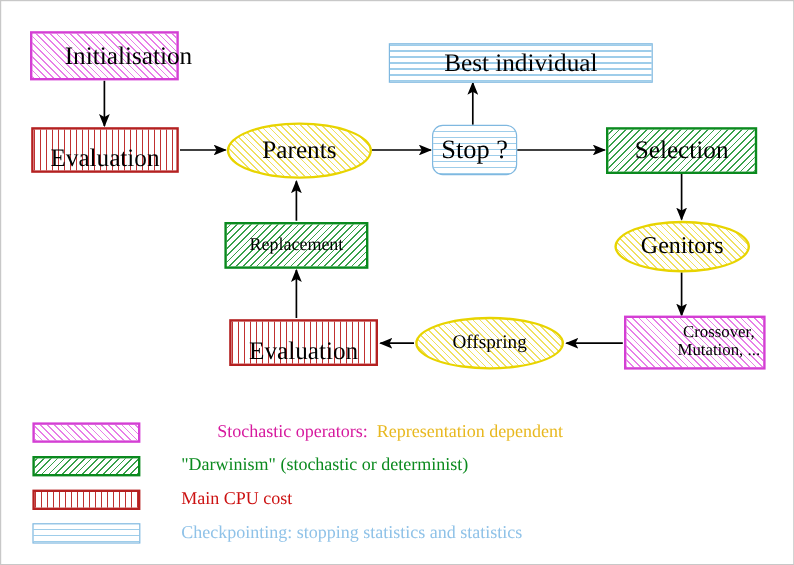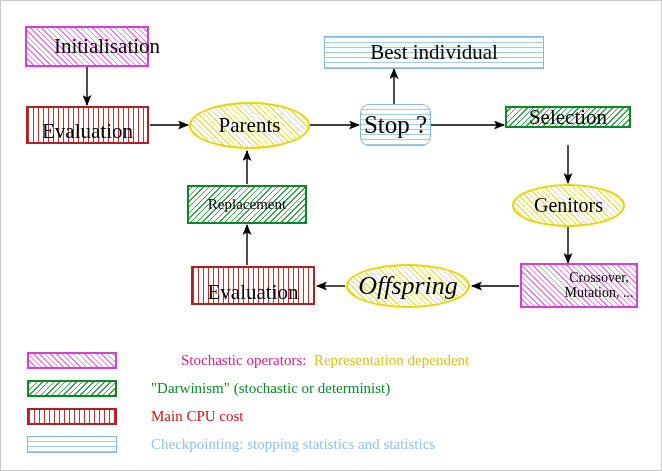--- a/index.html
+++ b/index.html
@@ -114,42 +114,42 @@
 
   <div class="node hatch-red" style="left:25px;top:105px;width:123px;height:38px;">
     <span class="lbl" style="font-size:21px;">Evaluation</span>
   </div>
 
   <div class="node ellipse-yellow" style="left:188px;top:101px;width:121px;height:47px;">
     <span class="lbl" style="font-size:21px;text-align:center;">Parents</span>
   </div>
 
   <div class="node hatch-blue rounded" style="left:359px;top:103px;width:71px;height:42px;">
-    <span class="lbl" style="font-size:25px;">Stop ?</span>
+    <span class="lbl" style="font-size:22px;">Stop ?</span>
   </div>
 
   <div class="node hatch-blue" style="left:291px;top:35px;width:220px;height:33px;margin-left:32px;">
     <span class="lbl" style="font-size:21px;">Best individual</span>
   </div>
 
-  <div class="node hatch-green" style="left:504px;top:105px;width:126px;height:22px;">
+  <div class="node hatch-green" style="left:504px;top:105px;width:126px;height:39px;">
     <span class="lbl" style="font-size:21px;">Selection</span>
   </div>
 
   <div class="node ellipse-yellow" style="left:511px;top:183px;width:113px;height:43px;">
     <span class="lbl" style="font-size:20px;">Genitors</span>
   </div>
 
   <div class="node hatch-magenta" style="left:519px;top:262px;width:118px;height:45px;">
     <span class="lbl" style="font-size:14px;">Crossover,
 Mutation, ...</span>
   </div>
 
   <div class="node ellipse-yellow" style="left:345px;top:263px;width:124px;height:44px;">
-    <span class="lbl" style="font-size:26px;font-style:italic;">Offspring</span>
+    <span class="lbl" style="font-size:16px;">Offspring</span>
   </div>
 
   <div class="node hatch-red" style="left:190px;top:265px;width:124px;height:39px;">
     <span class="lbl" style="font-size:21px;">Evaluation</span>
   </div>
 
   <div class="node hatch-green" style="left:186px;top:184px;width:120px;height:39px;">
     <span class="lbl" style="font-size:15px;">Replacement</span>
   </div>
 

